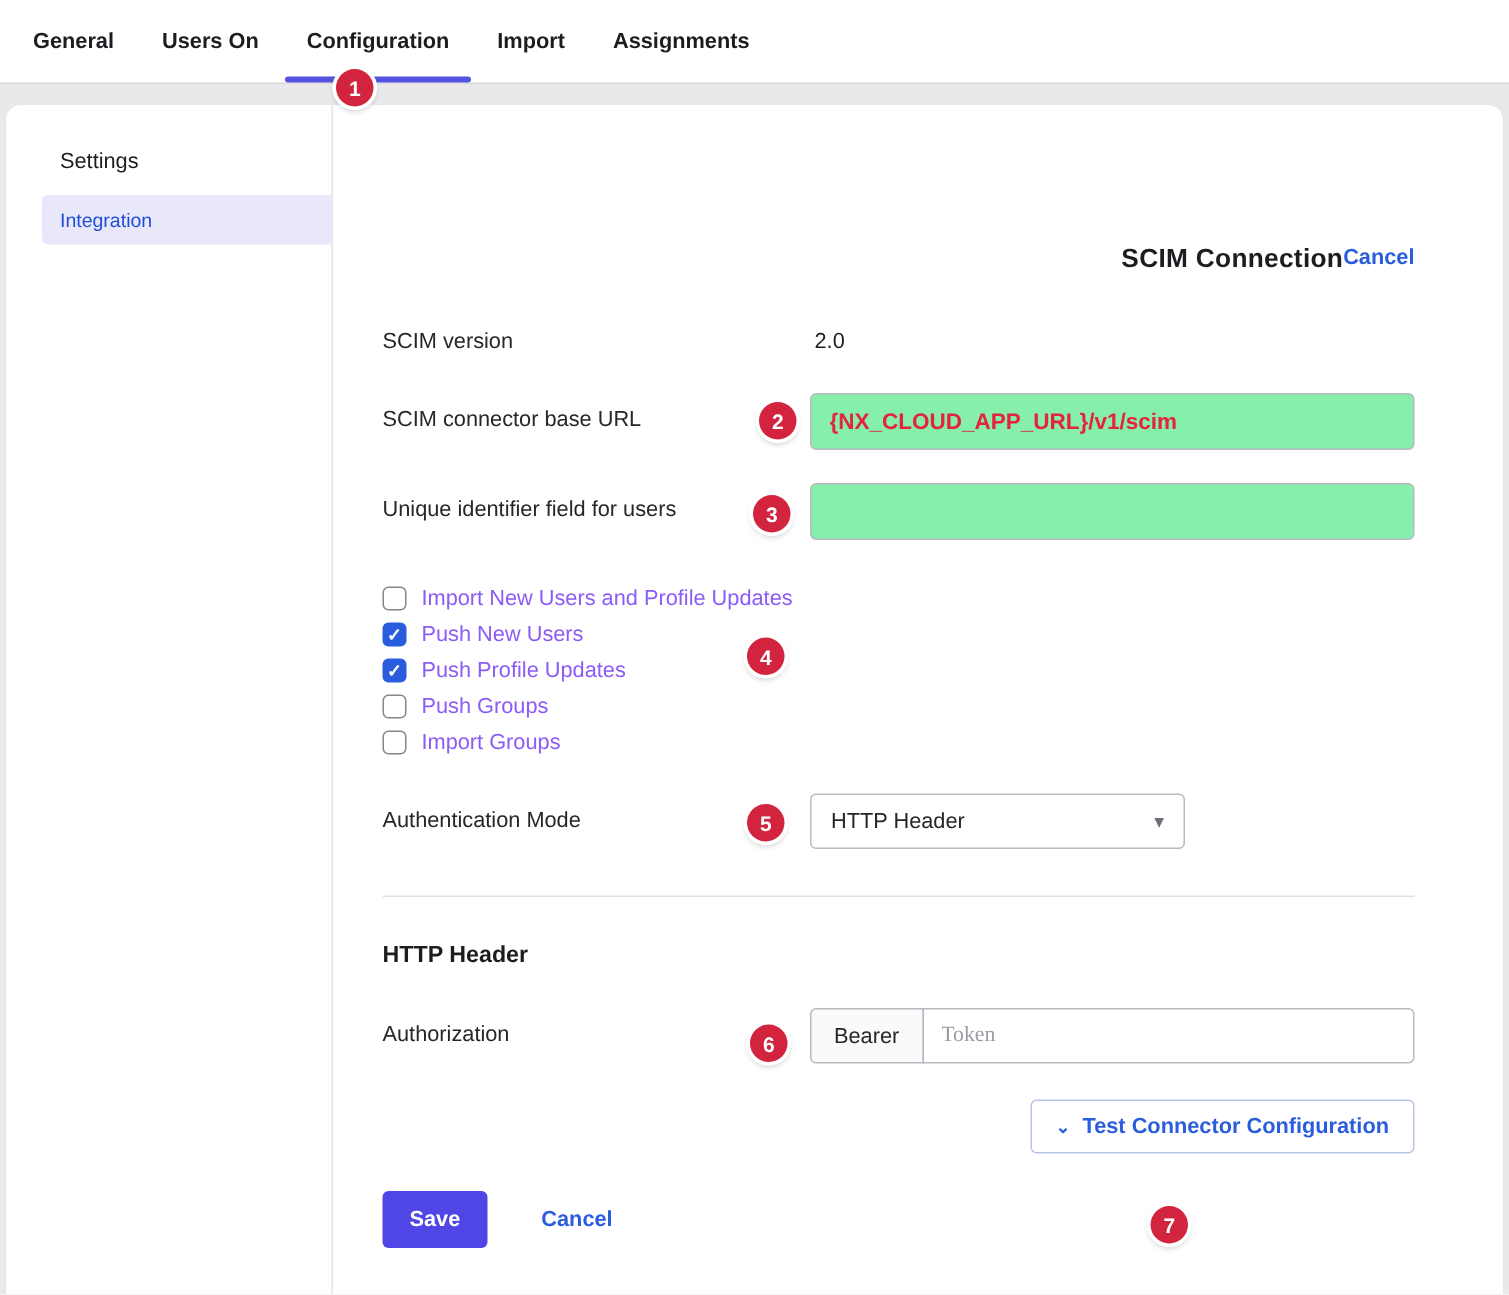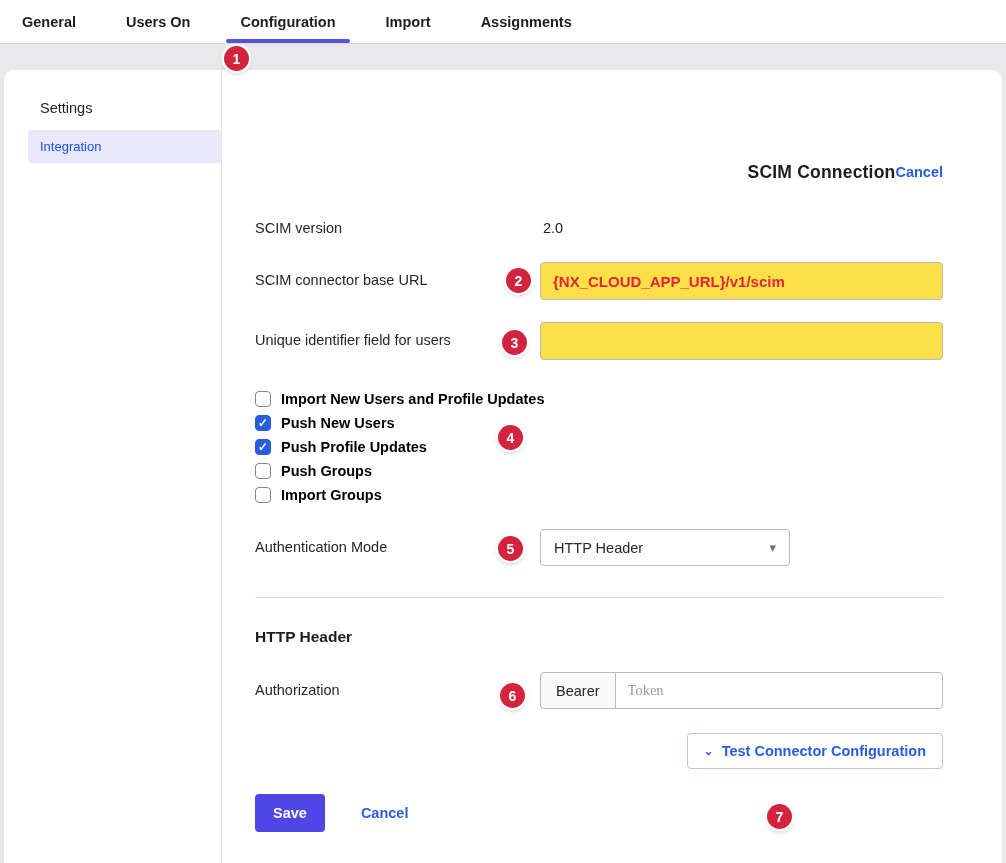--- a/index.html
+++ b/index.html
@@ -7,22 +7,22 @@
   body {
     font-family: "Liberation Sans", sans-serif;
     background: #e9e9eb;
     color: #1d1d21;
     overflow: hidden;
   }
   .page { position: relative; width: 1006px; height: 863px; }
 
   
   .topbar {
-    height: 44px; background: #fff; border-bottom: 1px solid #d8d8da;
-    display: flex; align-items: stretch; padding-left: 16px; gap: 38px;
+    height: 56px; background: #fff; border-bottom: 1px solid #d8d8da;
+    display: flex; align-items: stretch; padding-left: 16px; gap: 20px;
   }
   .tab {
     display: flex; align-items: center; position: relative;
     font-size: 14.5px; font-weight: 600; color: #1d1d21;
     padding: 0 6px; cursor: pointer; white-space: nowrap;
   }
   .tab.active::after {
     content: ""; position: absolute; left: -8px; right: -8px; bottom: 0;
     height: 4px; border-radius: 3px;
     background: var(--accent-indigo, #5552e0);
@@ -55,38 +55,38 @@
   .row-label { width: 285px; flex: none; font-size: 14.5px; color: #26262b; }
   .row-control { flex: 1; min-width: 0; }
 
   .row-version { margin-top: 36px; }
   .row-version .row-control { font-size: 14.5px; color: #1d1d21; padding-left: 3px; }
 
   .row-url { margin-top: 26px; }
   .row-url .row-label, .row-unique .row-label { padding-top: 10px; }
   .text-input {
     width: 100%; height: 38px; border: 1px solid #b9b9c1; border-radius: 4px;
-    padding: 0 12px; font-size: 14.5px; color: #26262b; background: #fde047;
+    padding: 0 12px; font-size: 14.5px; color: #26262b; background: #86efac;
     font-family: "Liberation Sans", sans-serif; outline: none;
   }
   .text-input.red { color: var(--url-red, #e5233d); font-weight: 700; font-size: 15px; }
   .text-input::placeholder { color: #9a9aa3; }
 
   .row-unique { margin-top: 22px; }
 
   .row-actions { margin-top: 27px; }
   .opt { display: flex; align-items: center; height: 24px; cursor: pointer; }
   .cb {
     width: 16px; height: 16px; flex: none; border: 1.5px solid #85858f; border-radius: 4px;
     margin-right: 10px; display: flex; align-items: center; justify-content: center; background: #fff;
   }
   .cb .tick { display: none; }
   .cb.checked { background: var(--link-blue, #2a5dde); border-color: var(--link-blue, #2a5dde); }
   .cb.checked .tick { display: block; color: #fff; font-size: 12px; font-weight: 700; line-height: 1; }
-  .opt-label { font-size: 14.5px; color: #000000; font-weight: bold; }
+  .opt-label { font-size: 14.5px; color: #8b5cf6; }
 
   .row-auth-mode { margin-top: 22px; }
   .row-auth-mode .row-label { padding-top: 10px; }
   .select {
     width: 250px; height: 37px; border: 1px solid #b9b9c1; border-radius: 4px;
     display: flex; align-items: center; justify-content: space-between;
     padding: 0 13px; font-size: 14.5px; color: #26262b; cursor: pointer; background: #fff;
   }
   .chev { color: #6e6e78; font-size: 13px; }
 

